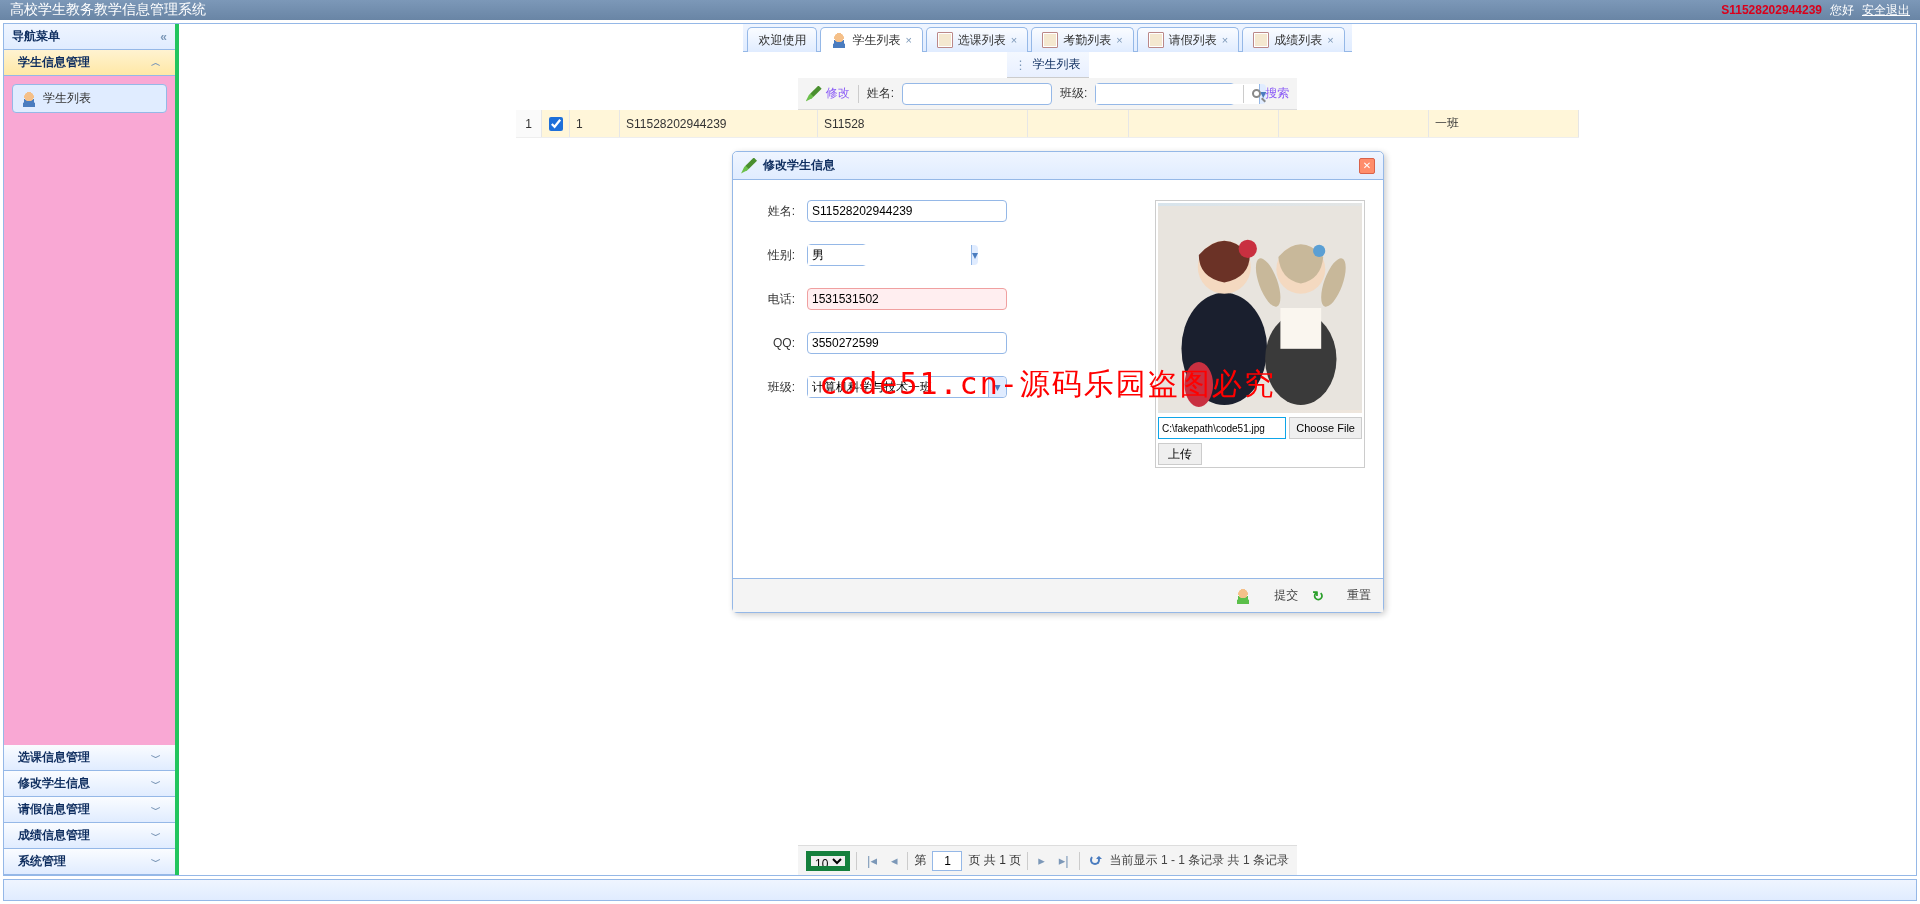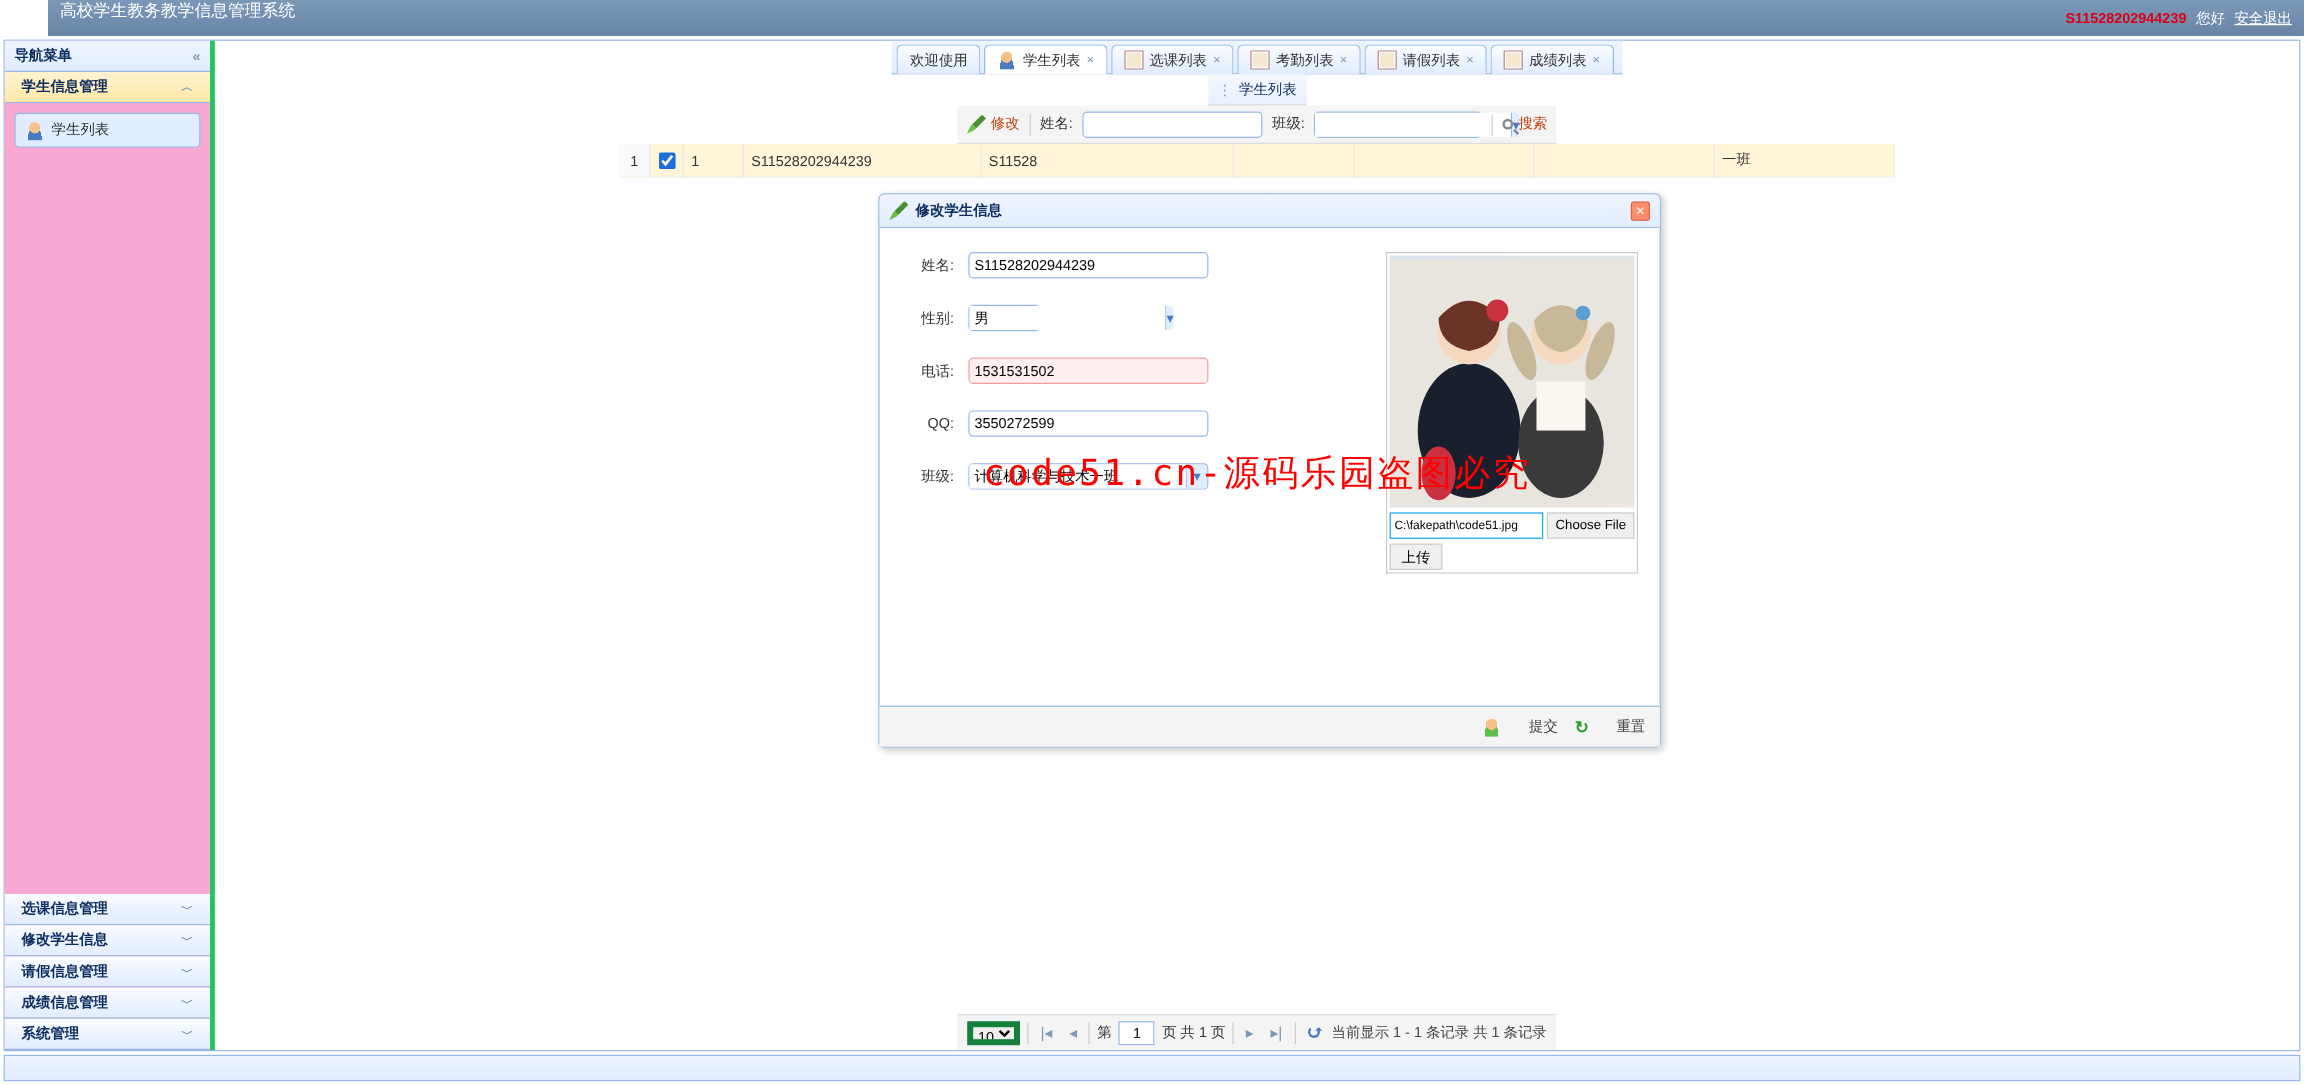--- a/index.html
+++ b/index.html
@@ -1,18 +1,18 @@
 <!DOCTYPE html>
 <html><head>
 <meta charset="utf-8">
 <style>
 * { box-sizing: border-box; margin: 0; padding: 0; }
 body { font-family: Arial, "Microsoft YaHei", sans-serif; font-size: 12px; color: #333; background: #fff; overflow: hidden; }
 .app { display: flex; flex-direction: column; height: 904px; width: 1920px; }
-.header-bar { background: linear-gradient(#7c98b8, #6985a5); color: #fff; height: 30px; display: flex; padding: 0 10px; justify-content: space-between; margin-left: 40px; }
+.header-bar { background: linear-gradient(#7c98b8, #6985a5); color: #fff; height: 20px; display: flex; align-items: center; padding: 0 10px; justify-content: space-between; }
 .header-title { font-size: 14px; }
 .header-right { display: flex; align-items: center; gap: 8px; }
 .header-user { color: #d9001b; font-weight: bold; }
 .header-greet { color: #fff; }
 .header-logout { color: #fff; text-decoration: underline; cursor: pointer; }
 .body-wrap { flex: 1; display: flex; border: 1px solid #95b8e7; margin: 3px; }
 .sidebar { width: 175px; border-right: 4px solid #22c55e; display: flex; flex-direction: column; background: #f9a8d4; }
 .sidebar-top { flex: 1; display: flex; flex-direction: column; }
 .panel-head { background: linear-gradient(#eff5ff, #e0ecff); border-bottom: 1px solid #95b8e7; height: 26px; display: flex; align-items: center; padding: 0 8px; justify-content: space-between; font-weight: bold; color: #0e2d5f; }
 .panel-head .collapse { color: #7c98b8; cursor: pointer; }
@@ -22,21 +22,21 @@
 .nav-leaf { display: flex; align-items: center; gap: 6px; padding: 5px 8px; border: 1px solid #95b8e7; background: #e0ecff; border-radius: 4px; cursor: pointer; }
 .chev { font-size: 10px; color: #7c98b8; }
 .main { flex: 1; display: flex; flex-direction: column; position: relative; align-items: center; }
 .tabs { display: flex; background: linear-gradient(#eff5ff, #e0ecff); border-bottom: 1px solid #95b8e7; height: 28px; padding: 3px 4px 0; gap: 3px; }
 .main-extra { flex: 1; }
 .tab { display: flex; align-items: center; gap: 5px; padding: 0 10px; border: 1px solid #95b8e7; border-bottom: none; border-radius: 5px 5px 0 0; background: linear-gradient(#fafcff, #e0ecff); height: 25px; cursor: pointer; }
 .tab.active { background: #fff; }
 .tab-close { color: #7c98b8; font-size: 11px; cursor: pointer; }
 .panel-sub { background: linear-gradient(#f4f8ff, #e8f0ff); border-bottom: 1px solid #ccc; height: 26px; display: flex; align-items: center; padding: 0 8px; gap: 6px; color: #0e2d5f; }
 .toolbar { background: #f4f4f4; border-bottom: 1px solid #ddd; height: 32px; display: flex; align-items: center; padding: 0 8px; gap: 8px; }
-.tool-btn { display: flex; align-items: center; gap: 4px; cursor: pointer; color: #c2410c; }
+.tool-btn { display: flex; align-items: center; gap: 4px; cursor: pointer; color: #8b5cf6; }
 .sep { width: 1px; height: 18px; background: #ccc; }
 .textbox { border: 1px solid #95b8e7; height: 22px; padding: 0 4px; border-radius: 4px; background: #fff; font-size: 12px; }
 .combo { border: 1px solid #95b8e7; height: 22px; border-radius: 4px; background: #fff; display: flex; align-items: center; }
 .combo input { border: none; outline: none; height: 100%; padding: 0 4px; font-size: 12px; flex: 1; }
 .combo .arrow { width: 18px; text-align: center; color: #4a7cbf; border-left: 1px solid #95b8e7; cursor: pointer; background: #e0ecff; height: 100%; display: flex; align-items: center; justify-content: center; border-radius: 0 4px 4px 0; }
 .grid-head { display: flex; background: linear-gradient(#f9f9f9, #efefef); border-bottom: 1px solid #ddd; height: 25px; align-items: center; color: #333; }
 .grid-head > div, .grid-row > div { border-right: 1px solid #e6e6e6; padding: 0 6px; height: 100%; display: flex; align-items: center; }
 .grid-row { display: flex; height: 28px; align-items: center; background: #fff6d9; border-bottom: 1px solid #eee; }
 .col-idx { width: 26px; justify-content: center; background: #fafafa; }
 .col-chk { width: 28px; justify-content: center; }

